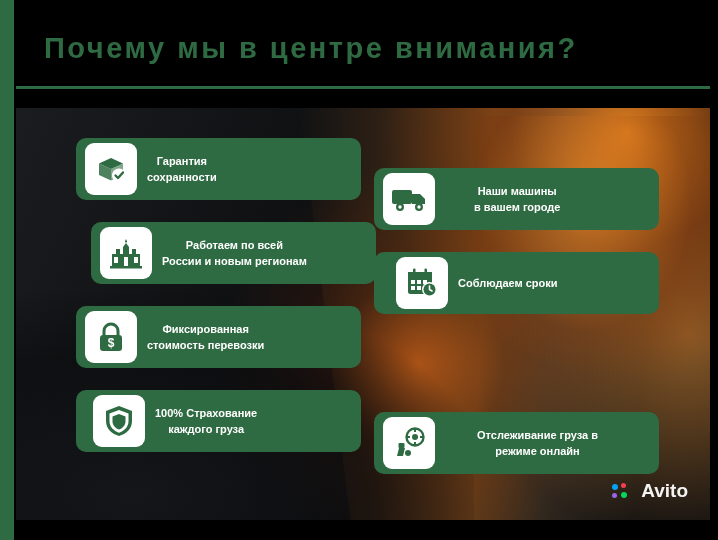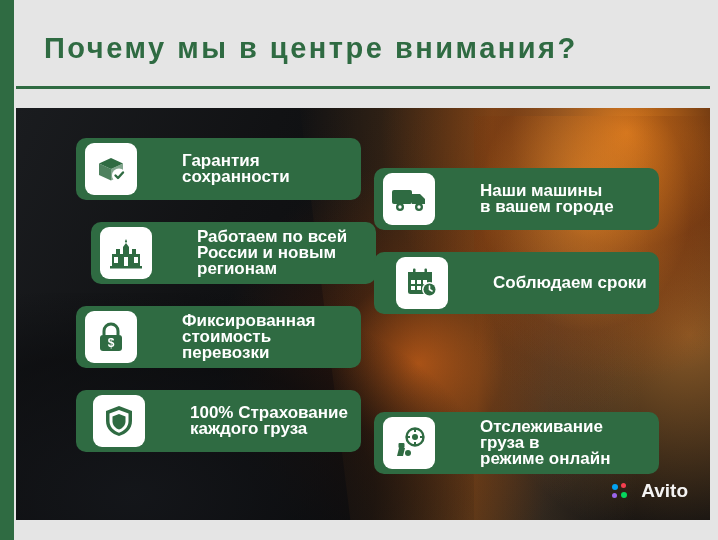--- a/index.html
+++ b/index.html
@@ -10,22 +10,23 @@
     width: 718px;
     height: 540px;
     background: #ffffff;
     font-family: "Liberation Sans", sans-serif;
     overflow: hidden;
   }
   .slide {
     position: relative;
     width: 718px;
     height: 540px;
-    background: #e5e5e5;
+    background: #000000;
     box-sizing: border-box;
+    text-align: center;
   }
   
   .left-bar {
     position: absolute;
     left: 0;
     top: 0;
     width: 14px;
     height: 540px;
     background: #2f6b42;
   }
@@ -107,39 +108,38 @@
     min-width: 52px;
     margin: 0 10px 0 9px;
     background: #ffffff;
     border-radius: 9px;
     display: flex;
     align-items: center;
     justify-content: center;
   }
   .chip .chip-label {
     color: #ffffff;
-    font-size: 17px;
+    font-size: 11px;
     font-weight: bold;
     line-height: 16px;
     padding-right: 12px;
     white-space: pre-line;
     font-family: "Liberation Sans", sans-serif;
-    margin-left: 35px;
   }
 
   
   .chip.c1 { left: 60px;  top: 30px;  width: 285px; height: 62px; }
   .chip.c2 { left: 75px;  top: 114px; width: 285px; height: 62px; }
   .chip.c3 { left: 60px;  top: 198px; width: 285px; height: 62px; }
   .chip.c4 { left: 60px;  top: 282px; width: 285px; height: 62px; padding-left: 8px; }
   
-  .chip.c5 { left: 358px; top: 60px;  width: 285px; height: 62px; }
+  .chip.c5 { left: 358px; top: 60px;  width: 285px; height: 62px; gap: 29px; }
   .chip.c6 { left: 358px; top: 144px; width: 285px; height: 62px; padding-left: 13px; }
   .chip.c7 { left: 358px; top: 224px; width: 285px; height: 62px; }
-  .chip.c8 { left: 358px; top: 304px; width: 285px; height: 62px; }
+  .chip.c8 { left: 358px; top: 304px; width: 285px; height: 62px; gap: 32px; }
 
   
   .watermark {
     position: absolute;
     right: 22px;
     bottom: 18px;
     display: flex;
     align-items: center;
     gap: 13px;
     color: #ffffff;

